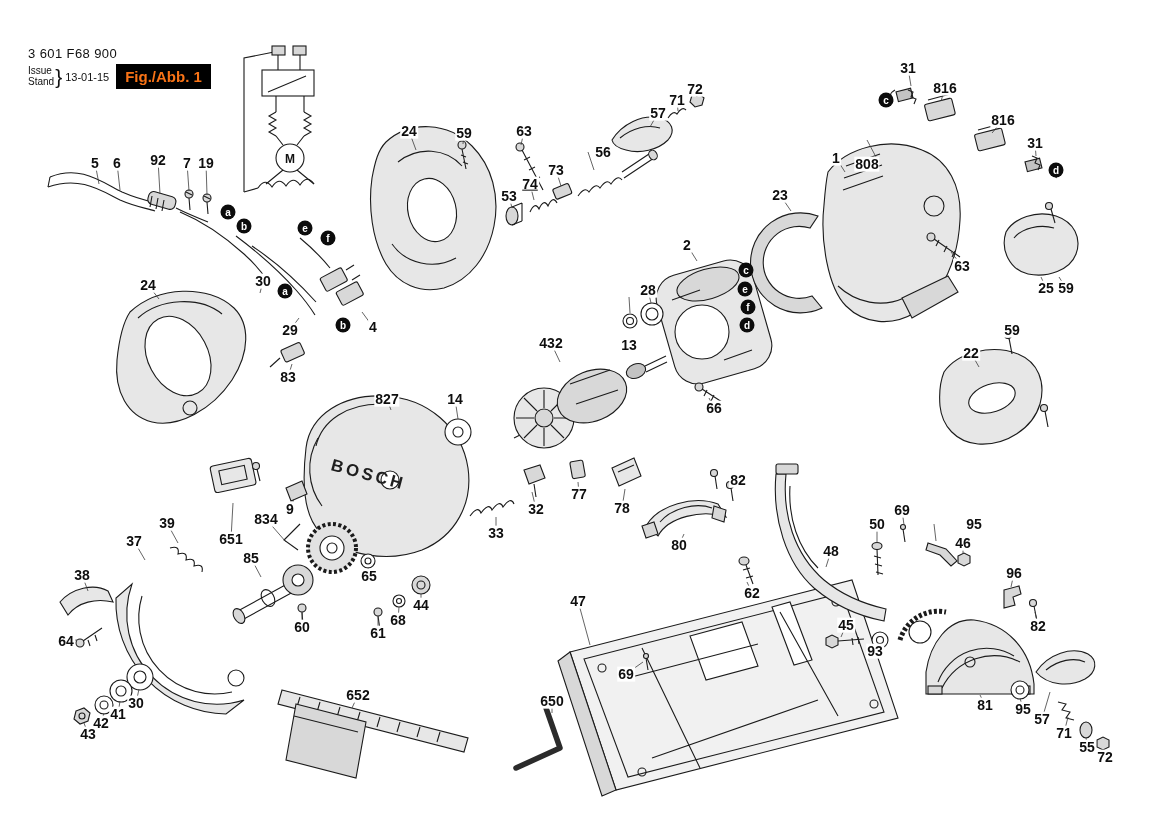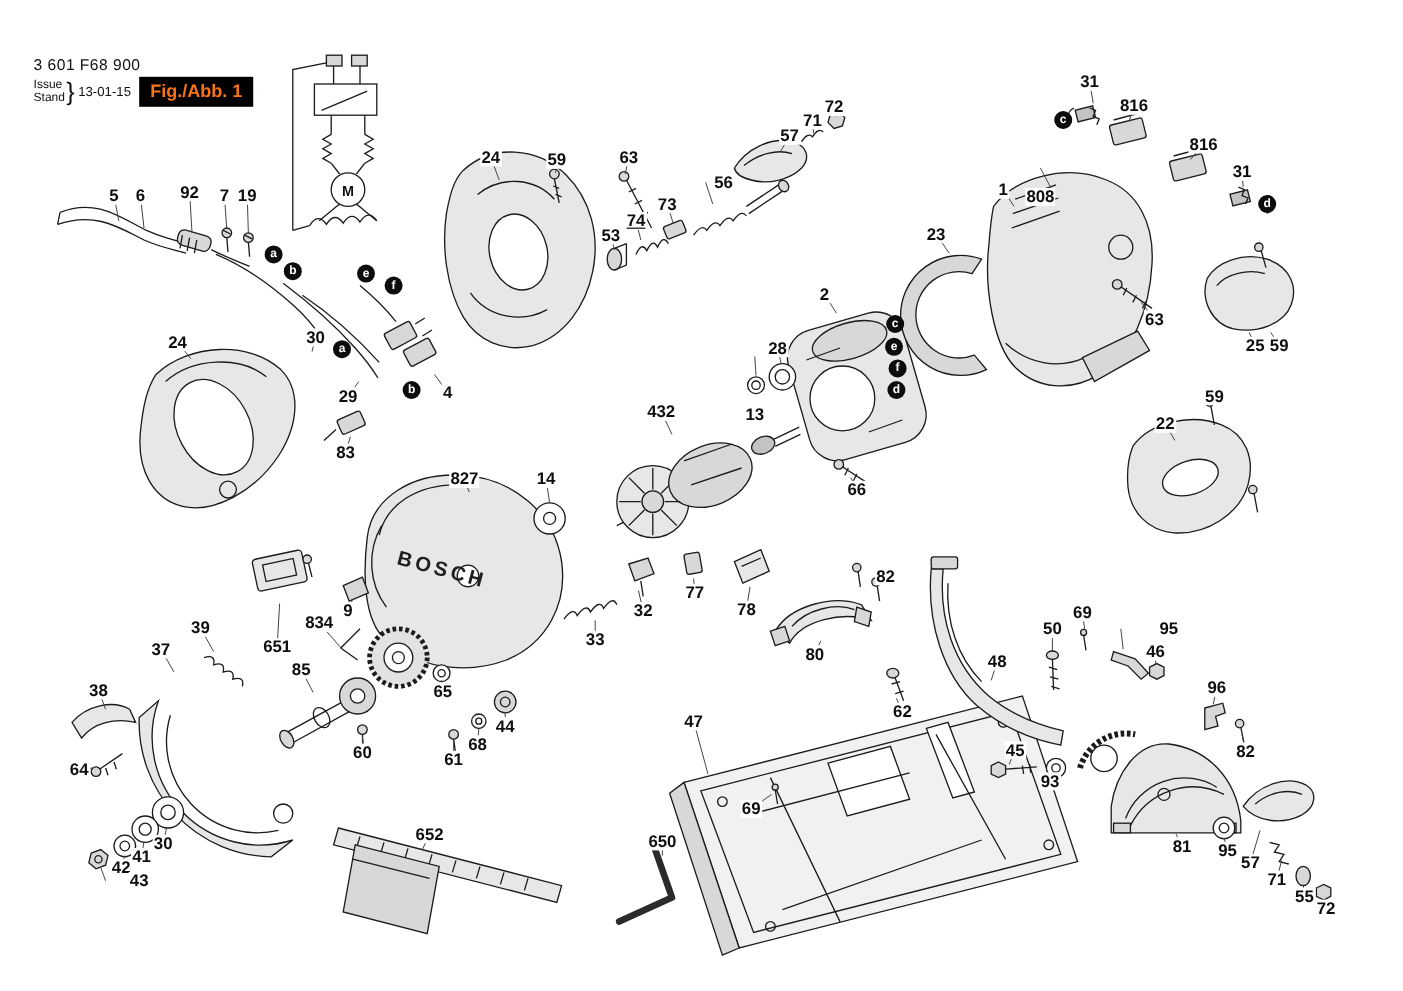--- a/index.html
+++ b/index.html
@@ -557,21 +557,21 @@
       <div class="part-label" style="left: 1014px; top: 573px;">96</div>
       <div class="part-label" style="left: 1038px; top: 626px;">82</div>
       <div class="part-label" style="left: 752px; top: 593px;">62</div>
       <div class="part-label" style="left: 846px; top: 625px;">45</div>
       <div class="part-label" style="left: 875px; top: 651px;">93</div>
       <div class="part-label" style="left: 578px; top: 601px;">47</div>
       <div class="part-label" style="left: 626px; top: 674px;">69</div>
       <div class="part-label" style="left: 136px; top: 703px;">30</div>
       <div class="part-label" style="left: 118px; top: 714px;">41</div>
       <div class="part-label" style="left: 101px; top: 723px;">42</div>
-      <div class="part-label" style="left: 88px; top: 734px; margin-left: 28px;">43</div>
+      <div class="part-label" style="left: 88px; top: 734px;">43</div>
       <div class="part-label" style="left: 358px; top: 695px;">652</div>
       <div class="part-label" style="left: 552px; top: 701px;">650</div>
       <div class="part-label" style="left: 985px; top: 705px;">81</div>
       <div class="part-label" style="left: 1023px; top: 709px;">95</div>
       <div class="part-label" style="left: 1042px; top: 719px;">57</div>
       <div class="part-label" style="left: 1064px; top: 733px;">71</div>
       <div class="part-label" style="left: 1087px; top: 747px;">55</div>
       <div class="part-label" style="left: 1105px; top: 757px;">72</div>
       <div class="letter-marker" style="left: 228px; top: 212px;">a</div>
       <div class="letter-marker" style="left: 244px; top: 226px;">b</div>

